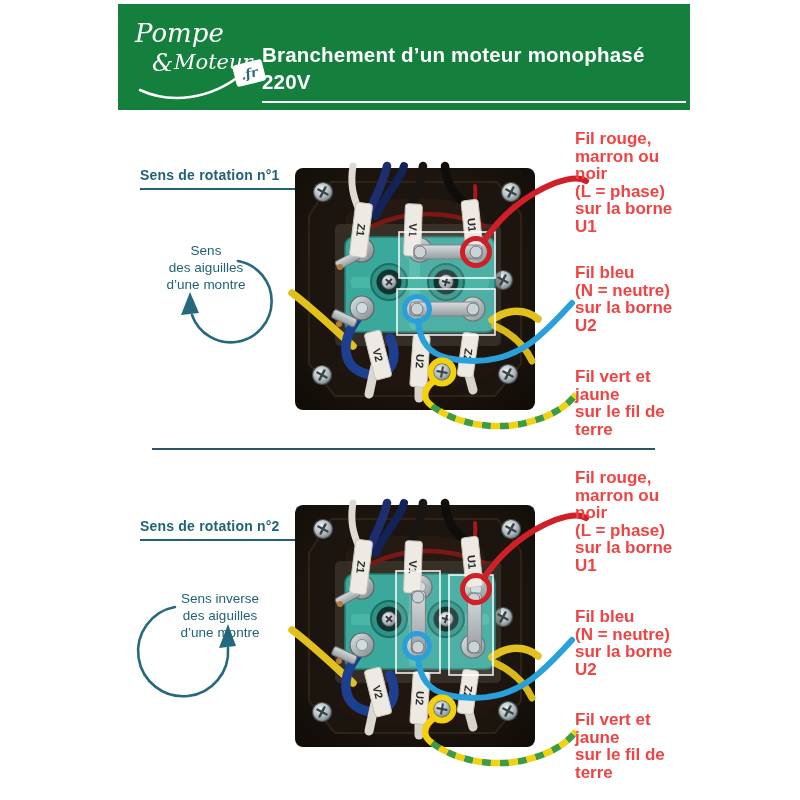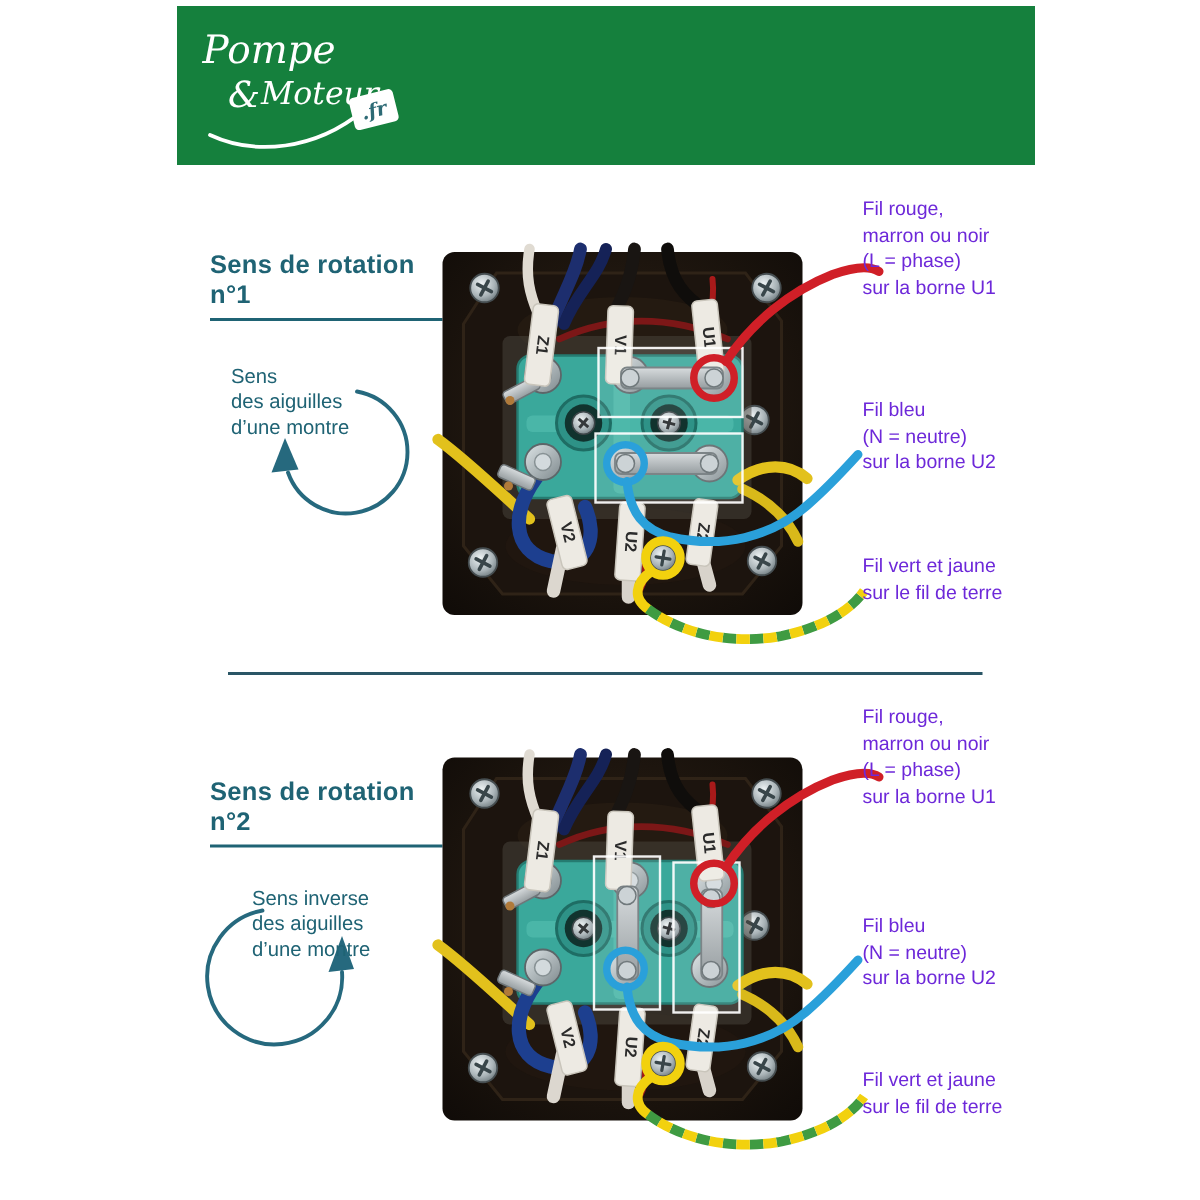--- a/index.html
+++ b/index.html
@@ -7,26 +7,26 @@
         font-family:"Liberation Sans",sans-serif;}
   
   .topbar{position:absolute;left:118px;top:4px;width:572px;height:106px;background:#15803d;}
   .logo-svg{position:absolute;left:12px;top:10px;width:150px;height:96px;overflow:visible;}
   .logo-word{fill:#fff;font-family:"DejaVu Serif",serif;font-style:italic;}
   .logo-tld{fill:#2d6a75;font-family:"DejaVu Serif",serif;font-style:italic;font-weight:bold;font-size:13px;}
   .title-wrap{position:absolute;left:144px;top:38px;right:4px;}
   .page-title{margin:0;color:#fff;font-size:20.5px;font-weight:bold;letter-spacing:.2px;line-height:1.3;}
   .title-underline{margin-top:6px;border-top:2px solid #fff;height:0;}
   
-  .section-label{position:absolute;left:140px;width:155px;color:#1f6374;font-size:17px;
+  .section-label{position:absolute;left:140px;width:155px;color:#1f6374;font-size:14px;
                  font-weight:bold;letter-spacing:.2px;padding-bottom:5px;border-bottom:2px solid #1f6374;}
-  .rotation-note{position:absolute;width:104px;text-align:left;color:#1f6374;
+  .rotation-note{position:absolute;width:104px;text-align:center;color:#1f6374;
                  font-size:13.5px;line-height:17px;font-weight:400;white-space:pre-line;}
-  .annot{position:absolute;left:575px;width:120px;color:#6d28d9;font-size:13px;
-         line-height:17.5px;font-weight:400;white-space:pre-line;}
+  .annot{position:absolute;left:575px;width:120px;color:#ef4444;font-size:17px;
+         line-height:17.5px;font-weight:700;white-space:pre-line;}
   .section-art{position:absolute;overflow:visible;}
   .divider{position:absolute;left:152px;top:448px;width:503px;height:0;border-top:2px solid #2a5666;}
   .defs-svg{position:absolute;width:0;height:0;}
   .mlabel{font-family:"Liberation Sans",sans-serif;font-size:11px;font-weight:bold;fill:#2b2b2b;
           text-anchor:middle;dominant-baseline:central;}
 </style>
 </head>
 <body>
 
 <div class="page">
@@ -207,20 +207,24 @@
     <svg class="logo-svg" viewBox="0 0 150 96">
       <text class="logo-word" x="5" y="28" font-size="26">Pompe</text>
       <text class="logo-word" x="22" y="57" font-size="24">&amp;</text>
       <text class="logo-word" x="44" y="55" font-size="21">Moteur</text>
       <path d="M10,76 C40,90 80,86 112,60" fill="none" stroke="#fff" stroke-width="2.5" stroke-linecap="round"></path>
       <g transform="translate(102,52) rotate(-14)">
         <rect x="0" y="0" width="30" height="22" rx="3" fill="#fff"></rect>
         <text class="logo-tld" x="15" y="16" text-anchor="middle">.fr</text>
       </g>
     </svg>
+    <div class="title-wrap">
+      <h1 class="page-title">Branchement d’un moteur monophasé 220V</h1>
+      <div class="title-underline"></div>
+    </div>
   </header>
 
   <section>
     <div class="section-label" style="top:167px">Sens de rotation n°1</div>
     <svg class="section-art" style="left:140px;top:130px" width="520" height="320" viewBox="0 0 520 320">
       <g>
         <use href="#gPhotoBack" x="155" y="38"></use>
         <use href="#gStrapsH" x="155" y="38"></use>
         <use href="#gWires" x="155" y="38"></use>
       </g>

